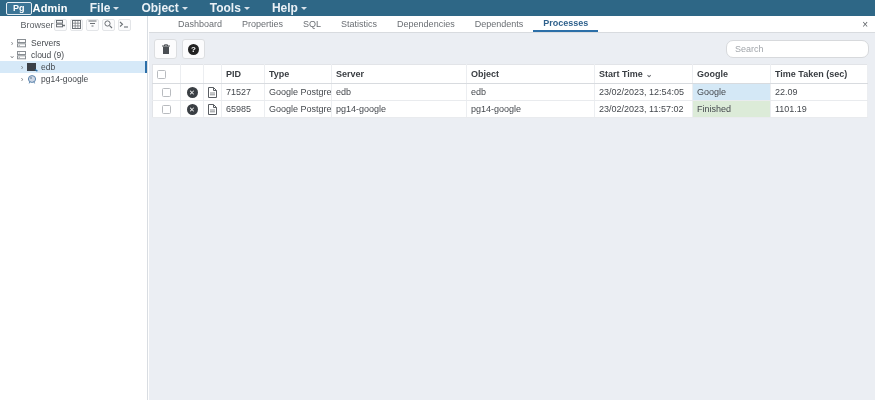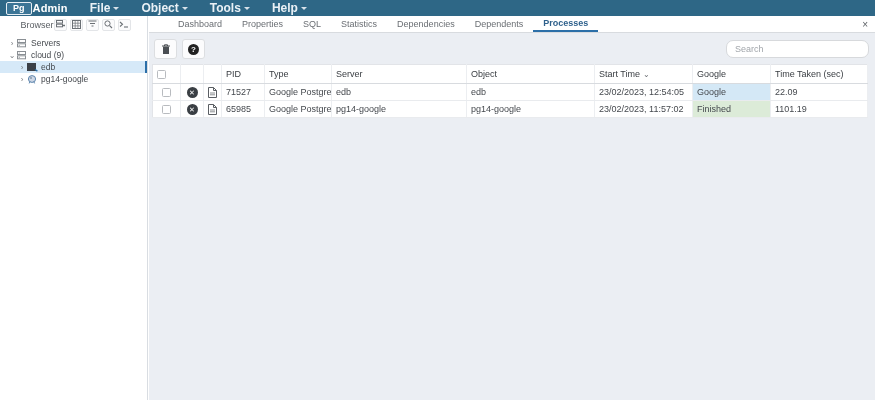--- a/index.html
+++ b/index.html
@@ -32,21 +32,21 @@
 
   .content { padding:4px 6px 0 3px; }
   .ctl-row { display:flex; justify-content:space-between; align-items:center; margin:2px 0 5px 2px; }
   .btn-group { display:flex; gap:5px; }
   .tool-btn { width:23px; height:20px; border:1px solid #dcdee1; border-radius:3px; background:#fcfcfd; display:flex; align-items:center; justify-content:center; cursor:pointer; }
   .help-circ { width:11px; height:11px; border-radius:50%; background:#222; color:#fff; font-size:8px; font-weight:bold; display:flex; align-items:center; justify-content:center; }
   .search { width:143px; height:18px; border:1px solid #d7d9dc; border-radius:7px; font-size:9px; padding:0 8px; color:#45494e; background:#fff; font-family:"Liberation Sans", sans-serif; }
   .search::placeholder { color:#a2a6ab; }
 
   table.proc { border-collapse:collapse; width:716px; background:#fff; border:1px solid #e2e4e8; table-layout:fixed; }
-  .proc th { font-size:9px; font-weight:normal; color:#393d42; text-align:left; padding:0 4px; height:19px; border-bottom:1px solid #d8dbdf; border-right:1px solid #eceef1; white-space:nowrap; overflow:hidden; }
+  .proc th { font-size:9px; font-weight:bold; color:#393d42; text-align:left; padding:0 4px; height:19px; border-bottom:1px solid #d8dbdf; border-right:1px solid #eceef1; white-space:nowrap; overflow:hidden; }
   .proc td { font-size:9px; color:#45494e; padding:0 4px; height:17px; border-bottom:1px solid #e9ebee; border-right:1px solid #eceef1; white-space:nowrap; overflow:hidden; }
   .cell-center { text-align:center; }
   .cb { display:inline-block; width:9px; height:9px; border:1px solid #b8bbbf; border-radius:1.5px; background:#fff; vertical-align:middle; cursor:pointer; }
   .kill { display:inline-flex; width:11px; height:11px; border-radius:50%; background:#3a3f44; color:#fff; font-size:7px; align-items:center; justify-content:center; line-height:1; cursor:pointer; vertical-align:middle; }
   .status-running { background:#d4e8f6; }
   .status-finished { background:#dcebd8;margin-top:40px; }
   .sort-ind { color:#6a6e73; font-size:8px; margin-left:3px; }
   svg { display:block; }
 </style>
 </head>

